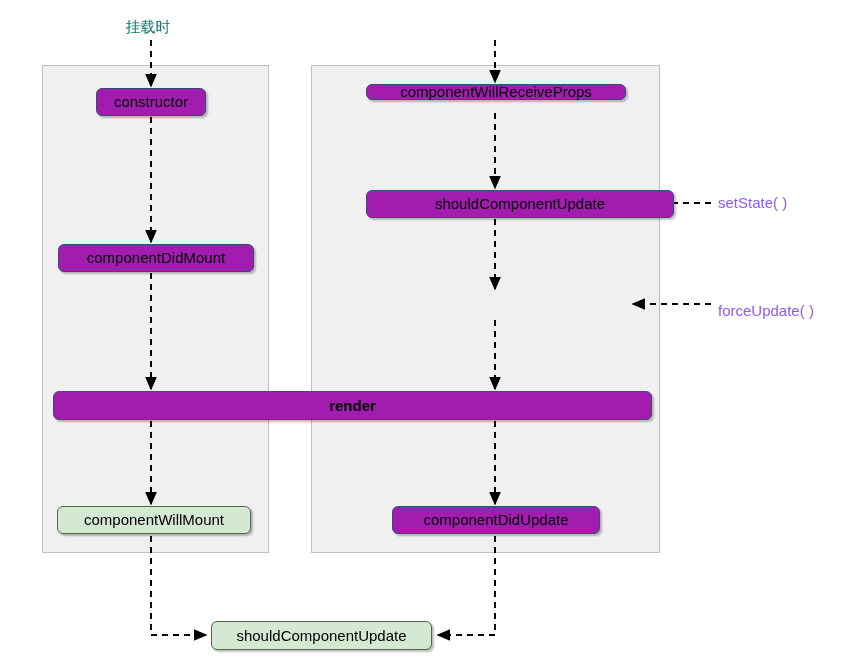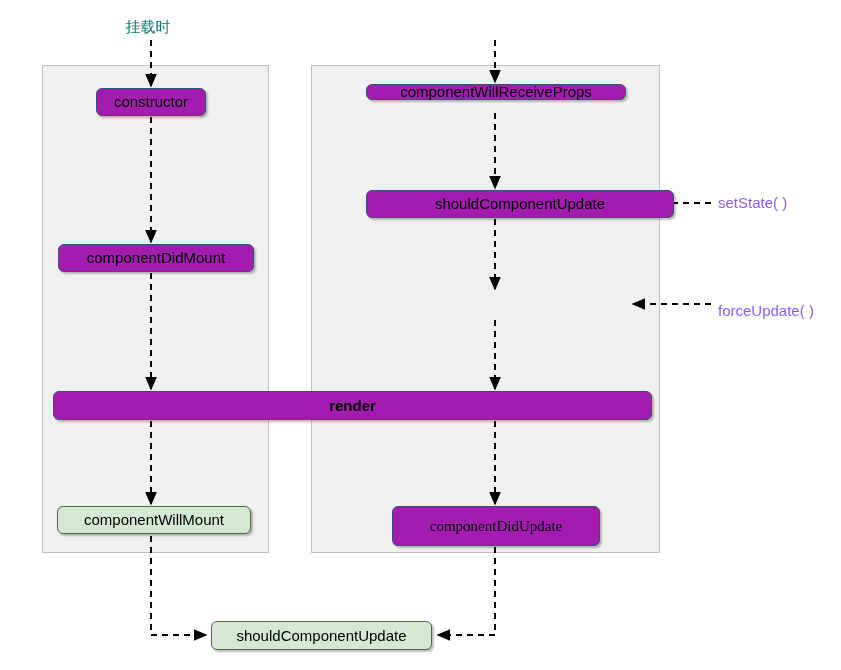--- a/index.html
+++ b/index.html
@@ -59,21 +59,21 @@
   .node.blue  { background: #a21caf; border: 1.4px solid #36506e; }
   .node.green { background: #d5e8d4; border: 1.4px solid #4c6b40; }
   .node.bold  { font-weight: bold; }
 
   #node-constructor    { left: 96px;  top: 88px;  width: 110px; height: 28px; }
   #node-cwm            { left: 58px;  top: 244px; width: 196px; height: 28px; }
   #node-cdm            { left: 57px;  top: 506px; width: 194px; height: 28px; }
   #node-cwrp           { left: 366px; top: 84px;  width: 260px; height: 16px; }
   #node-scu            { left: 366px; top: 190px; width: 308px; height: 28px; }
   #node-cwu            { left: 366px; top: 291px; width: 260px; height: 28px; }
-  #node-cdu            { left: 392px; top: 506px; width: 208px; height: 40px; font-family: Liberation Serif, serif; }
+  #node-cdu            { left: 392px; top: 506px; width: 208px; height: 28px; }
   #node-render         { left: 53px;  top: 391px; width: 599px; height: 29px; text-align: right; }
   #node-cwun           { left: 211px; top: 621px; width: 221px; height: 29px; }
 
   
   .call-label {
     position: absolute;
     font-size: 15px;
     line-height: 18px;
     white-space: nowrap;
     color: #8b5cf6;

